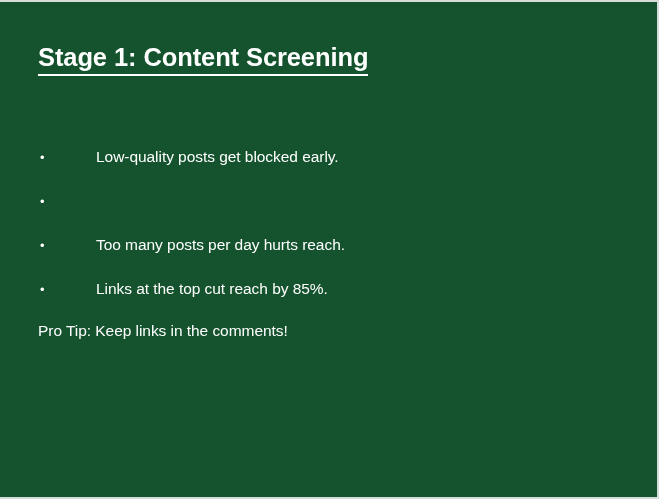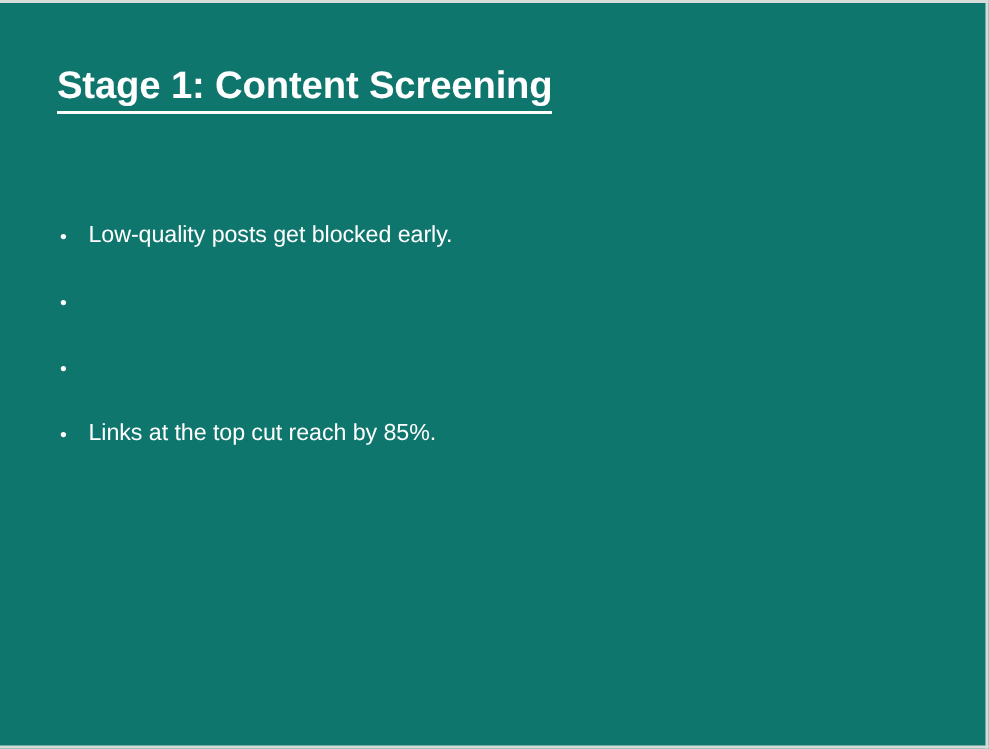--- a/index.html
+++ b/index.html
@@ -12,21 +12,21 @@
     height: 499px;
     overflow: hidden;
     font-family: "Liberation Sans", sans-serif;
   }
 
   #slide {
     position: relative;
     box-sizing: border-box;
     width: 659px;
     height: 499px;
-    background: #0f766e;
+    background: #14532d;
     border-top: 2px solid #d8dcd8;
     border-bottom: 2px solid #d8dcd8;
     border-right: 2px solid #d8dcd8;
     border-left: 0;
     overflow: hidden;
   }
 
   #slide-title {
     position: absolute;
     left: 38px;
@@ -75,20 +75,21 @@
     padding-left: 2px;
     box-sizing: border-box;
   }
 
   .bullet-text {
     color: #ffffff;
     font-size: 15.5px;
     font-weight: normal;
     line-height: 1.2;
     letter-spacing: -0.05px;
+    margin-left: 37px;
   }
 
   #pro-tip {
     position: absolute;
     left: 38px;
     top: 320px;
     color: #ffffff;
     font-size: 15.5px;
     font-weight: normal;
     line-height: 1.2;
@@ -106,21 +107,23 @@
   <ul id="bullet-list">
     <li class="bullet-item">
       <span class="bullet-marker">•</span>
       <span class="bullet-text">Low-quality posts get blocked early.</span>
     </li>
     <li class="bullet-item">
       <span class="bullet-marker">•</span>
     </li>
     <li class="bullet-item">
       <span class="bullet-marker">•</span>
+      <span class="bullet-text">Too many posts per day hurts reach.</span>
     </li>
     <li class="bullet-item">
       <span class="bullet-marker">•</span>
       <span class="bullet-text">Links at the top cut reach by 85%.</span>
     </li>
   </ul>
 
+  <div id="pro-tip">Pro Tip: Keep links in the comments!</div>
 
 </div>
 
 </body></html>

